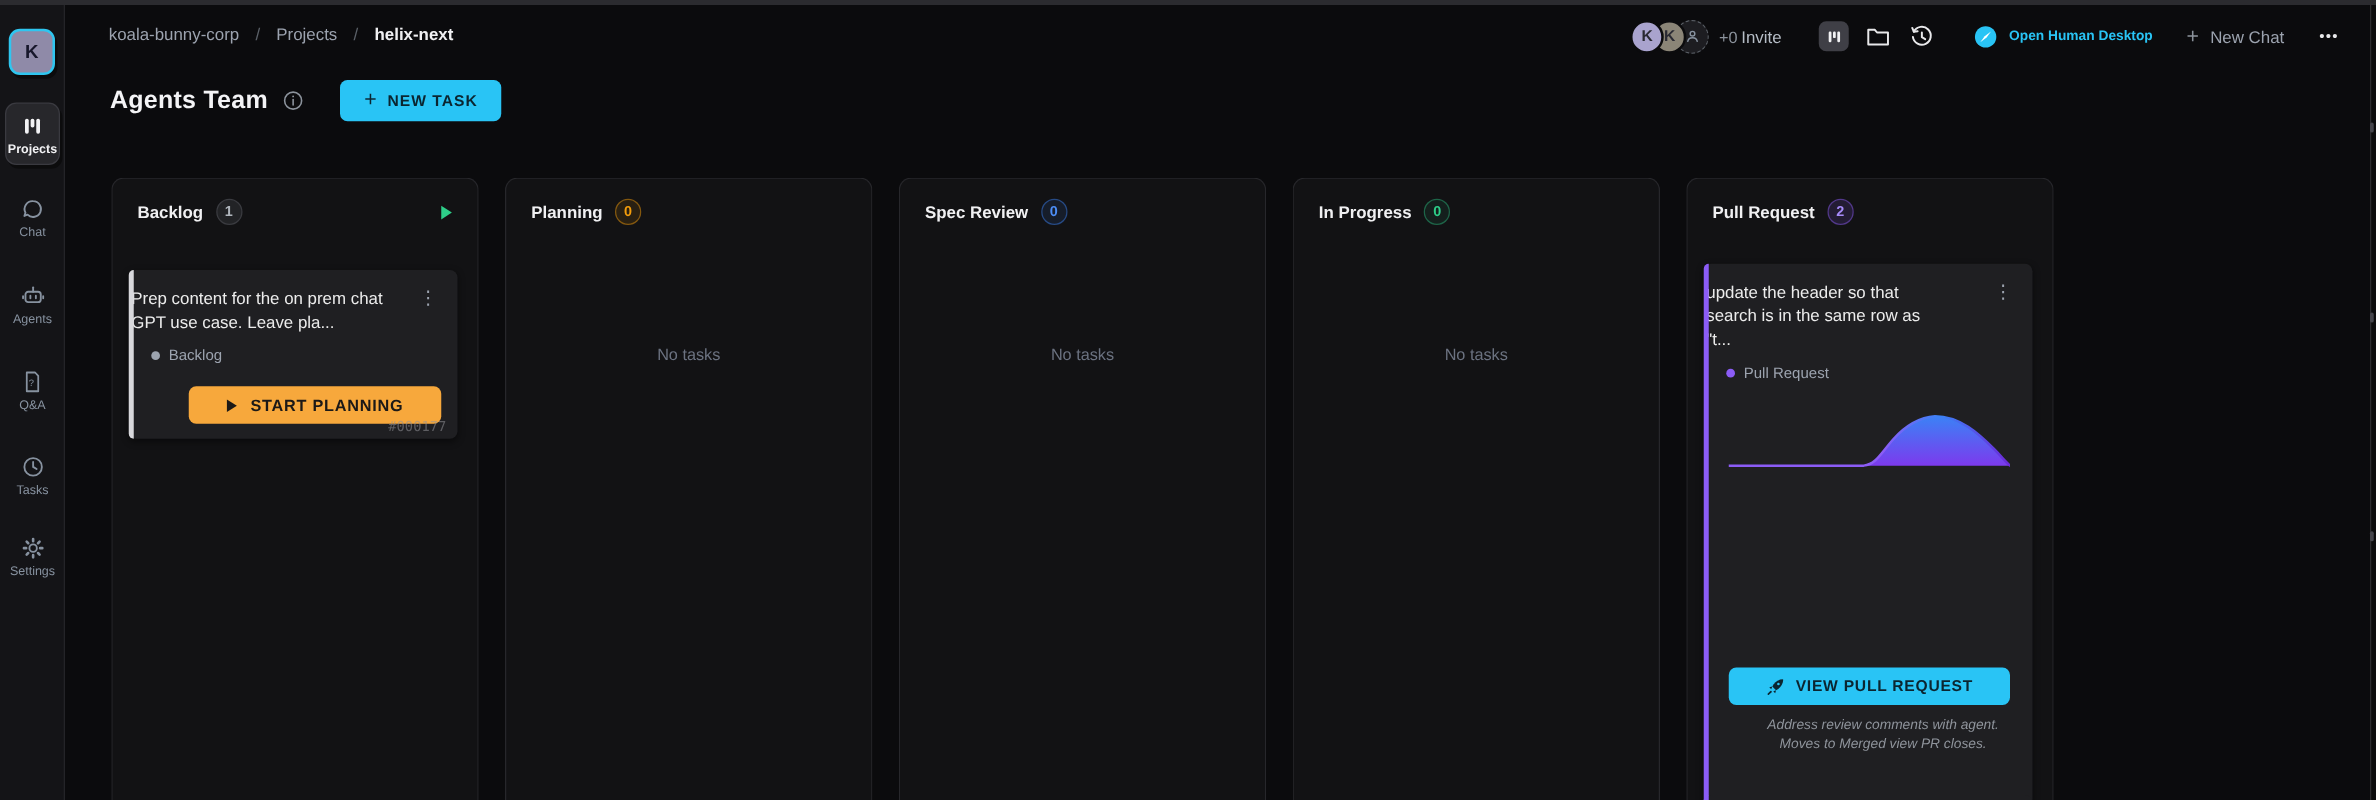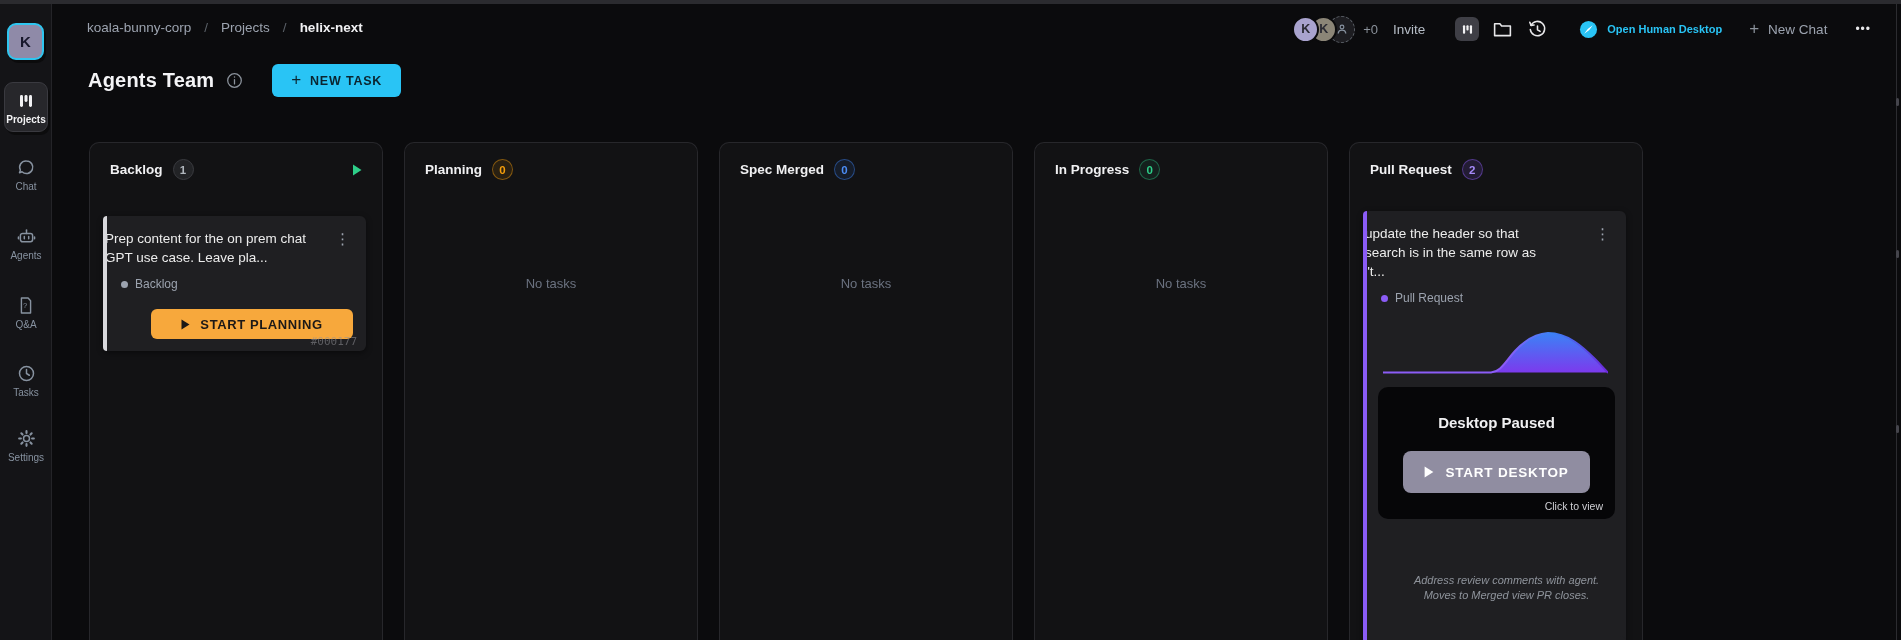--- a/index.html
+++ b/index.html
@@ -24,21 +24,21 @@
   .breadcrumb { position:absolute; left:87px; top:20px; font-size:13.5px; color:#9ca3af; display:flex; gap:13px; align-items:center; }
   .breadcrumb .sep { color:#5b6168; }
   .breadcrumb .current { color:#f0f0f2; font-weight:bold; }
   .topbar-right { position:absolute; right:30px; top:13px; height:32px; display:flex; align-items:center; }
   .avatar { width:27px; height:27px; border-radius:50%; display:flex; align-items:center; justify-content:center;
             font-size:12.5px; font-weight:bold; color:#2a2a33; border:2px solid #0b0b0d; }
   .avatar.a1 { background:#a9a3ce; z-index:3; }
   .avatar.a2 { background:#8b8577; margin-left:-9px; z-index:2; }
   .avatar.ghost { background:#1d1d21; border:1.5px dashed #5a5f66; margin-left:-9px; z-index:1; }
   .extra-count { margin-left:8px; font-size:13px; color:#8b929b; }
-  .invite { margin-left:15px; font-size:13.5px; color:#b6bdc6; cursor:pointer; }
+  .invite { margin-left:3px; font-size:13.5px; color:#b6bdc6; cursor:pointer; }
   .tb-icon { margin-left:0; display:flex; align-items:center; justify-content:center; cursor:pointer; }
   .board-toggle { margin-left:30px; width:24px; height:24px; border-radius:6px; background:#3f3f46; }
   .tb-folder { margin-left:13px; }
   .tb-history { margin-left:14px; }
   .open-hd { margin-left:31px; display:flex; align-items:center; gap:9px; cursor:pointer; }
   .open-hd .txt { color:#29c4f5; font-weight:bold; font-size:11px; }
   .new-chat { margin-left:27px; display:flex; align-items:center; gap:9px; color:#9ca3af; font-size:13.5px; cursor:pointer; }
   .new-chat .plus { font-size:17px; color:#8b929b; }
   .more-btn { margin-left:28px; color:#e8e8ea; font-size:12px; letter-spacing:1px; cursor:pointer; }
 
@@ -283,21 +283,21 @@
   <section class="col" style="left:404px">
     <div class="col-header">
       <span class="col-name">Planning</span>
       <span class="badge amber">0</span>
     </div>
     <div class="empty-state">No tasks</div>
   </section>
 
   <section class="col" style="left:719px">
     <div class="col-header">
-      <span class="col-name">Spec Merged</span>
+      <span class="col-name">Spec Review</span>
       <span class="badge blue">0</span>
     </div>
     <div class="empty-state">No tasks</div>
   </section>
 
   <section class="col" style="left:1034px">
     <div class="col-header">
       <span class="col-name">In Progress</span>
       <span class="badge green">0</span>
     </div>
@@ -331,31 +331,30 @@
             <stop offset="0" stop-color="#8b5cf6"></stop>
             <stop offset="0.55" stop-color="#8b5cf6"></stop>
             <stop offset="0.75" stop-color="#3b82f6"></stop>
             <stop offset="1" stop-color="#6d28d9"></stop>
           </linearGradient>
         </defs>
         <path d="M0 43.5 L108 43.5 C118 42.5 122 33 132 22 C142 11 152 5 165 4 C185 4 200 18 212 30 C218 36 222 41 225 43.5 Z" fill="url(#humpFill)"></path>
         <path d="M0 43.5 L108 43.5 C118 42.5 122 33 132 22 C142 11 152 5 165 4 C185 4 200 18 212 30 C218 36 222 41 225 43.5" fill="none" stroke="url(#lineGrad)" stroke-width="2" stroke-linecap="round"></path>
       </svg>
 
-      <div class="desktop-panel">
-        <div class="desktop-panel-title">Desktop Paused</div>
-        <button class="start-desktop-btn">
-          <svg width="10" height="12" viewBox="0 0 9 11">
-              <polygon points="0.5,0.5 8.5,5.5 0.5,10.5" fill="#ffffff"></polygon>
-            </svg>
-          <span>START DESKTOP</span>
-        </button>
-        <span class="click-to-view">Click to view</span>
-      </div>
-
+
+      <button class="view-pr-btn">
+        <svg width="15" height="15" viewBox="0 0 16 16">
+            <path d="M14 1.5 C10 1.7 6.8 4 5.2 7.6 L8.4 10.8 C12 9.2 14.3 6 14.5 2 Z" fill="#0b2530"></path>
+            <circle cx="10.4" cy="5.6" r="1.1" fill="#29c4f5"></circle>
+            <path d="M5.2 7.6 L2.6 8.4 L4.2 10 Z M8.4 10.8 L7.6 13.4 L6 11.8 Z" fill="#0b2530"></path>
+            <path d="M4 12 L1.8 14.2" stroke="#0b2530" stroke-width="1.4" stroke-linecap="round"></path>
+          </svg>
+        <span>VIEW PULL REQUEST</span>
+      </button>
 
       <div class="pr-note note1">Address review comments with agent.</div>
       <div class="pr-note note2">Moves to Merged view PR closes.</div>
       <span class="task-id" style="bottom:8px">#000190</span>
     </div>
 
     <div class="next-card-sliver">
       <div class="accent-bar"></div>
     </div>
   </section>

